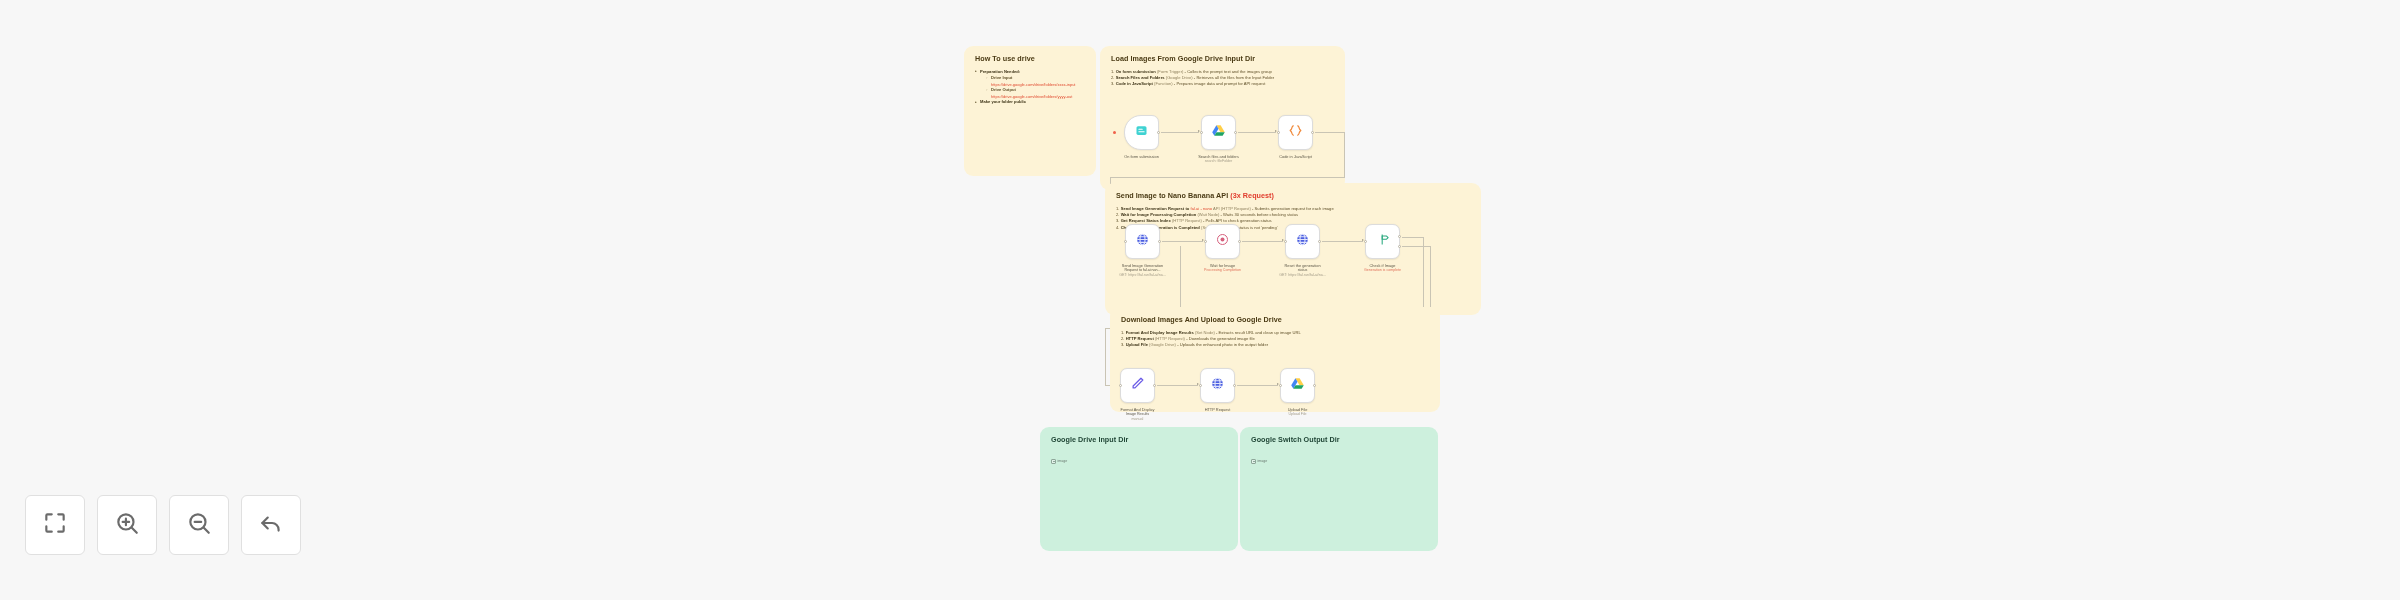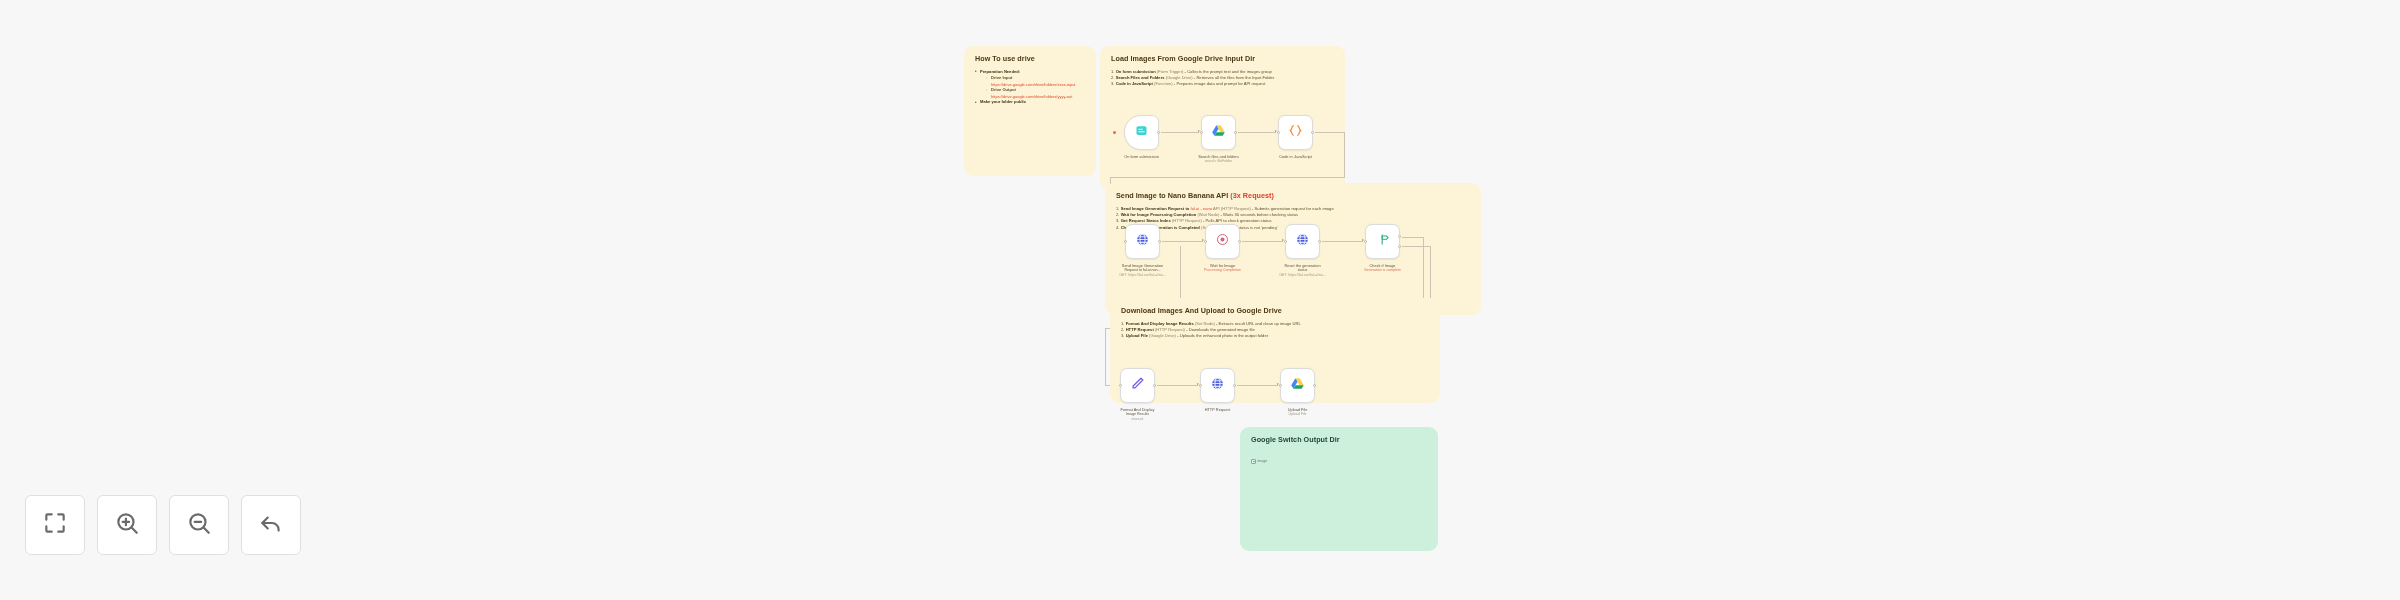--- a/index.html
+++ b/index.html
@@ -370,21 +370,21 @@
     </div>
   <div class="downarrow" style="left:1262px; top:325px;"></div>
   <div class="conn-label" style="left:1266px; top:321px;">4</div>
 
   <div class="hline" style="left:1402px; top:246px; width:29px;"></div>
   <div class="vline" style="left:1430px; top:246px; height:65px;"></div>
   <div class="hline" style="left:1180px; top:310px; width:251px;"></div>
   <div class="vline" style="left:1180px; top:246px; height:65px;"></div>
   <div class="leftarrow" style="left:1262px; top:308px;"></div>
 
-  <div class="sticky" style="left:1110px; top:298px; width:330px; height:105px;">
+  <div class="sticky" style="left:1110px; top:307px; width:330px; height:105px;">
     <div class="sticky-title">Download Images And Upload to Google Drive</div>
     <ul class="note-list">
       <li><span>1.</span>
         <b>Format And Display Image Results</b>
         <span class="dim">(Set Node)</span>
         <span> - Extracts result URL and clean up image URL</span></li>
       <li><span>2.</span>
         <b>HTTP Request</b>
         <span class="dim">(HTTP Request)</span>
         <span> - Downloads the generated image file</span></li>
@@ -440,20 +440,27 @@
       </svg>
     </span>
     <div class="port left"></div>
     <div class="port right"></div>
     <div class="node-label">
       <span>Upload File</span>
       <span class="node-sub">Upload File</span>
     </div>
   </div>
 
+  <div class="sticky green" style="left:1040px; top:427px; width:198px; height:124px;">
+    <div class="sticky-title">Google Drive Input Dir</div>
+    <span class="broken-img">
+      <span class="bi-box"></span>
+      <span>image</span>
+    </span>
+  </div>
 
   <div class="sticky green" style="left:1240px; top:427px; width:198px; height:124px;">
     <div class="sticky-title">Google Switch Output Dir</div>
     <span class="broken-img">
       <span class="bi-box"></span>
       <span>image</span>
     </span>
   </div>
 
   <div class="toolbar" style="left:25px; top:495px;">

